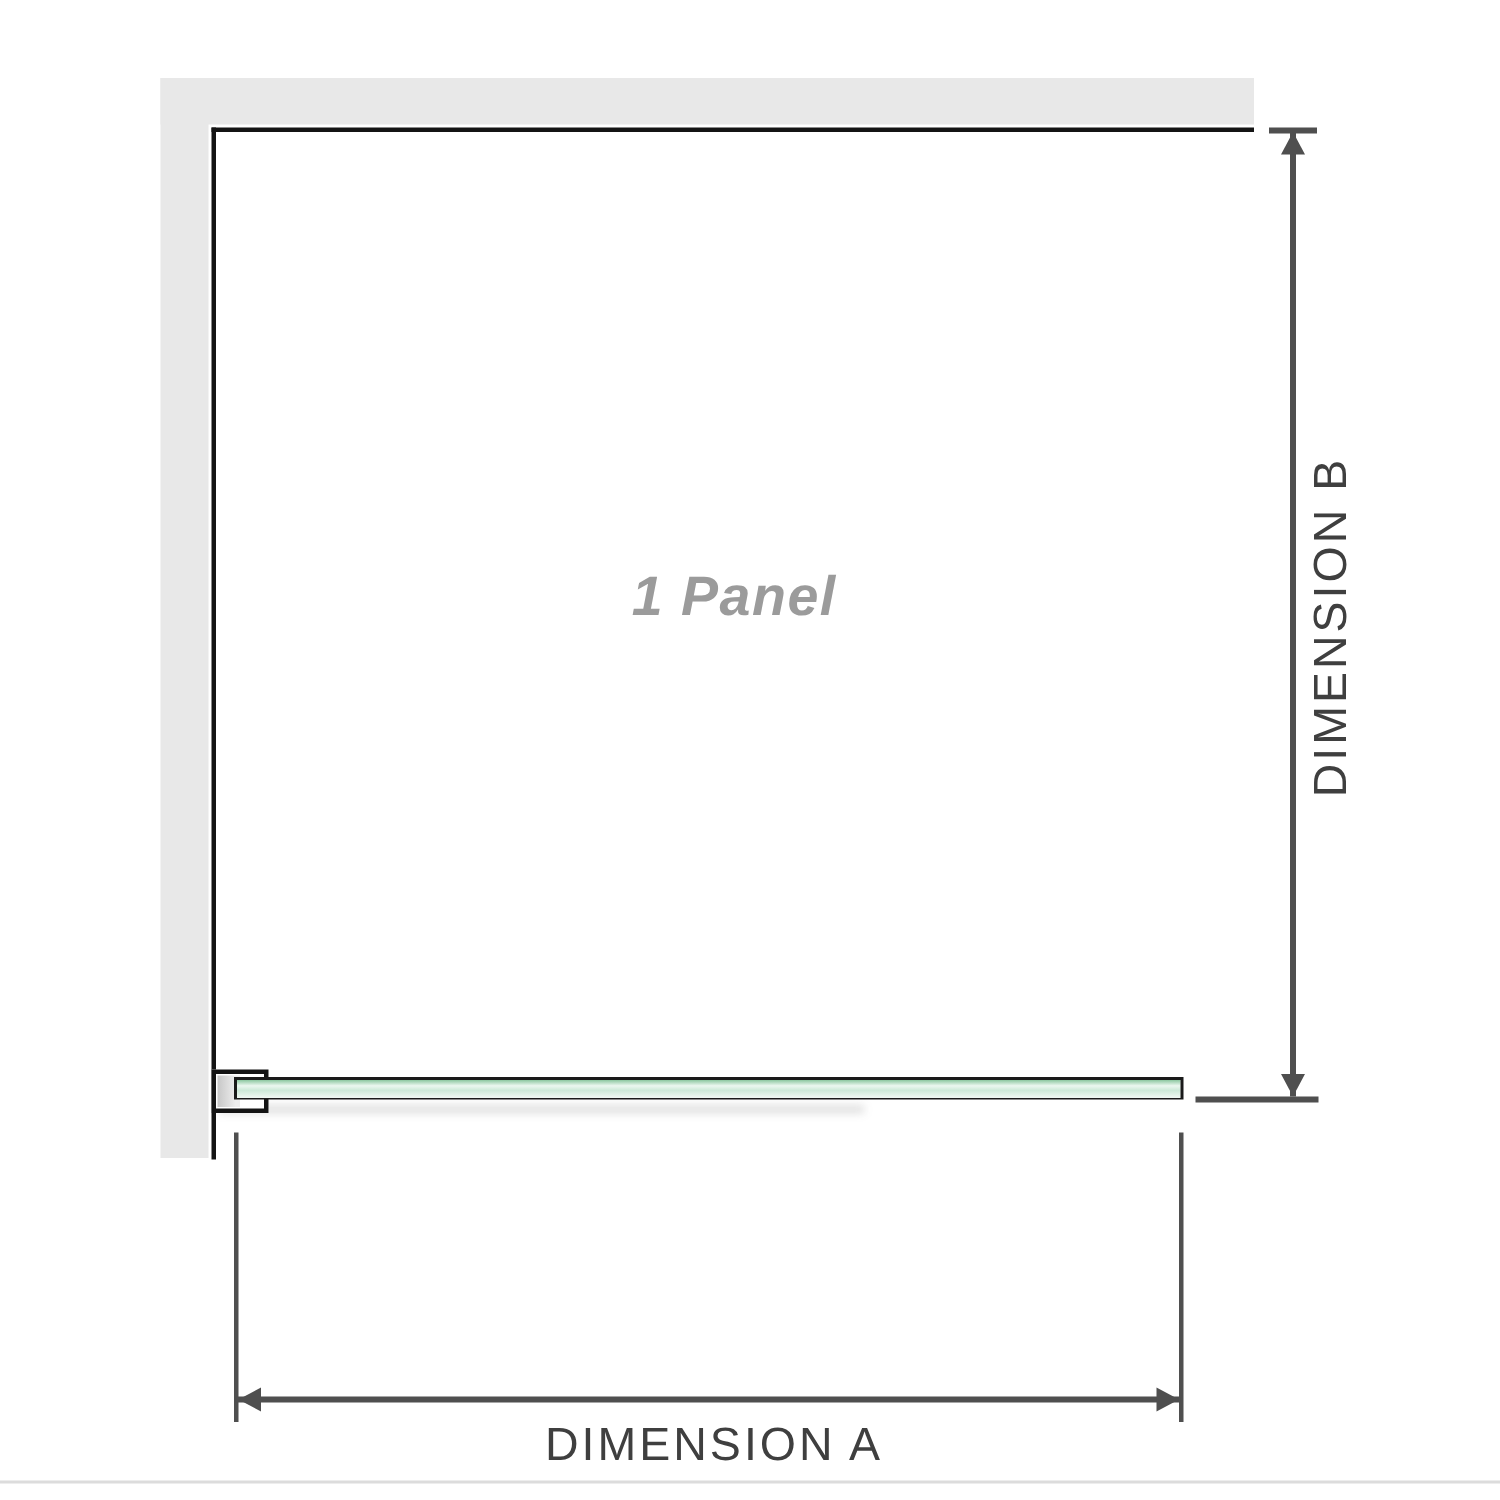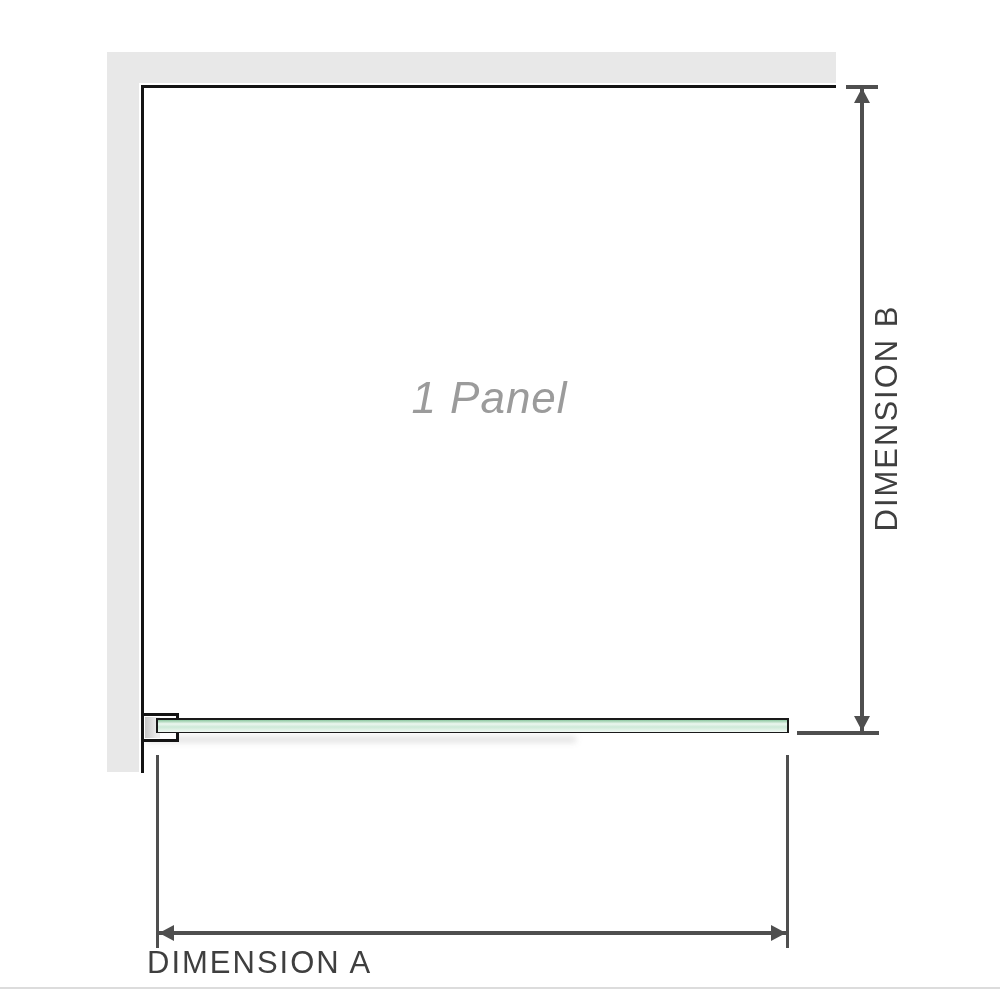--- a/index.html
+++ b/index.html
@@ -25,21 +25,21 @@
   .wall-left{left:107px;top:52px;width:32px;height:720px;background:var(--wall-gray);}
 
   
   .frame-top{left:141px;top:85px;width:695px;height:3px;background:var(--frame-black);}
   .frame-left{left:141px;top:85px;width:3px;height:688px;background:var(--frame-black);}
 
   
   .panel-label{
     left:143px;top:372px;width:693px;height:52px;
     text-align:center;line-height:52px;
-    font-size:44px;font-style:italic;font-weight:400;
+    font-size:37px;font-style:italic;font-weight:700;
     color:var(--label-gray);
     letter-spacing:1px;
   }
 
   
   .bracket{
     left:141px;top:713px;width:32px;height:23px;
     border:3px solid var(--frame-black);
     background:#fff;
     z-index:2;
@@ -85,22 +85,22 @@
     font-weight:300;
     letter-spacing:2px;
     white-space:nowrap;
   }
   .dimb-label{
     left:687px;top:399px;width:400px;height:38px;
     line-height:38px;text-align:center;
     transform:rotate(-90deg);
   }
   .dima-label{
-    left:147px;top:944px;width:600px;height:38px;
-    line-height:38px;text-align:left;
+    left:176px;top:944px;width:600px;height:38px;
+    line-height:38px;text-align:center;
   }
 
   .bottom-rule{left:0;top:987px;width:1000px;height:2px;background:var(--rule-gray);}
 </style>
 </head>
 <body>
 
 <div class="canvas">
 
   <div class="abs wall-top"></div>

